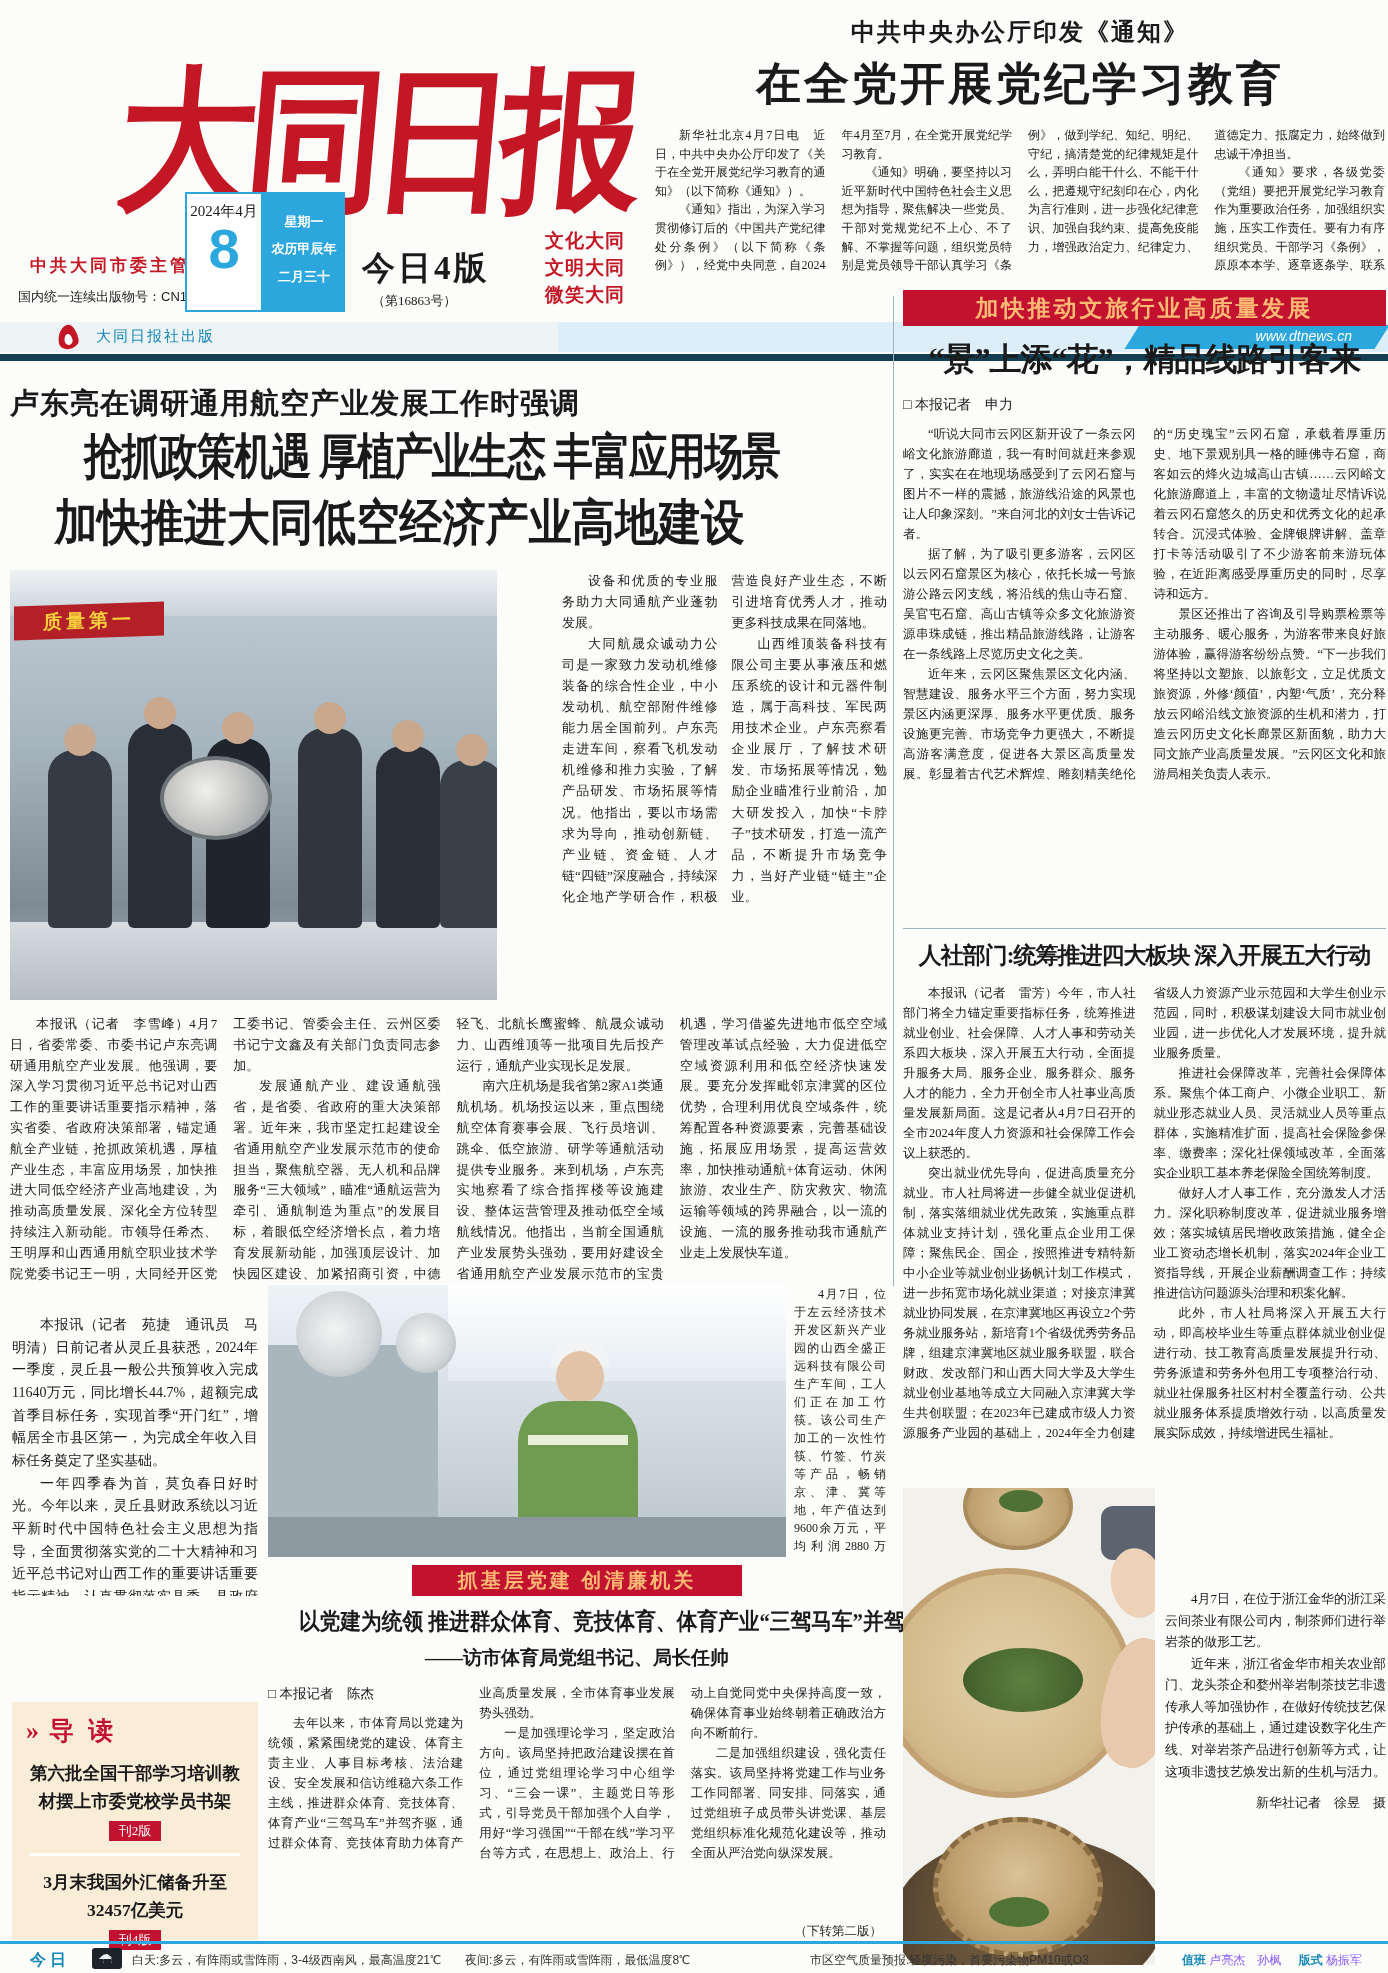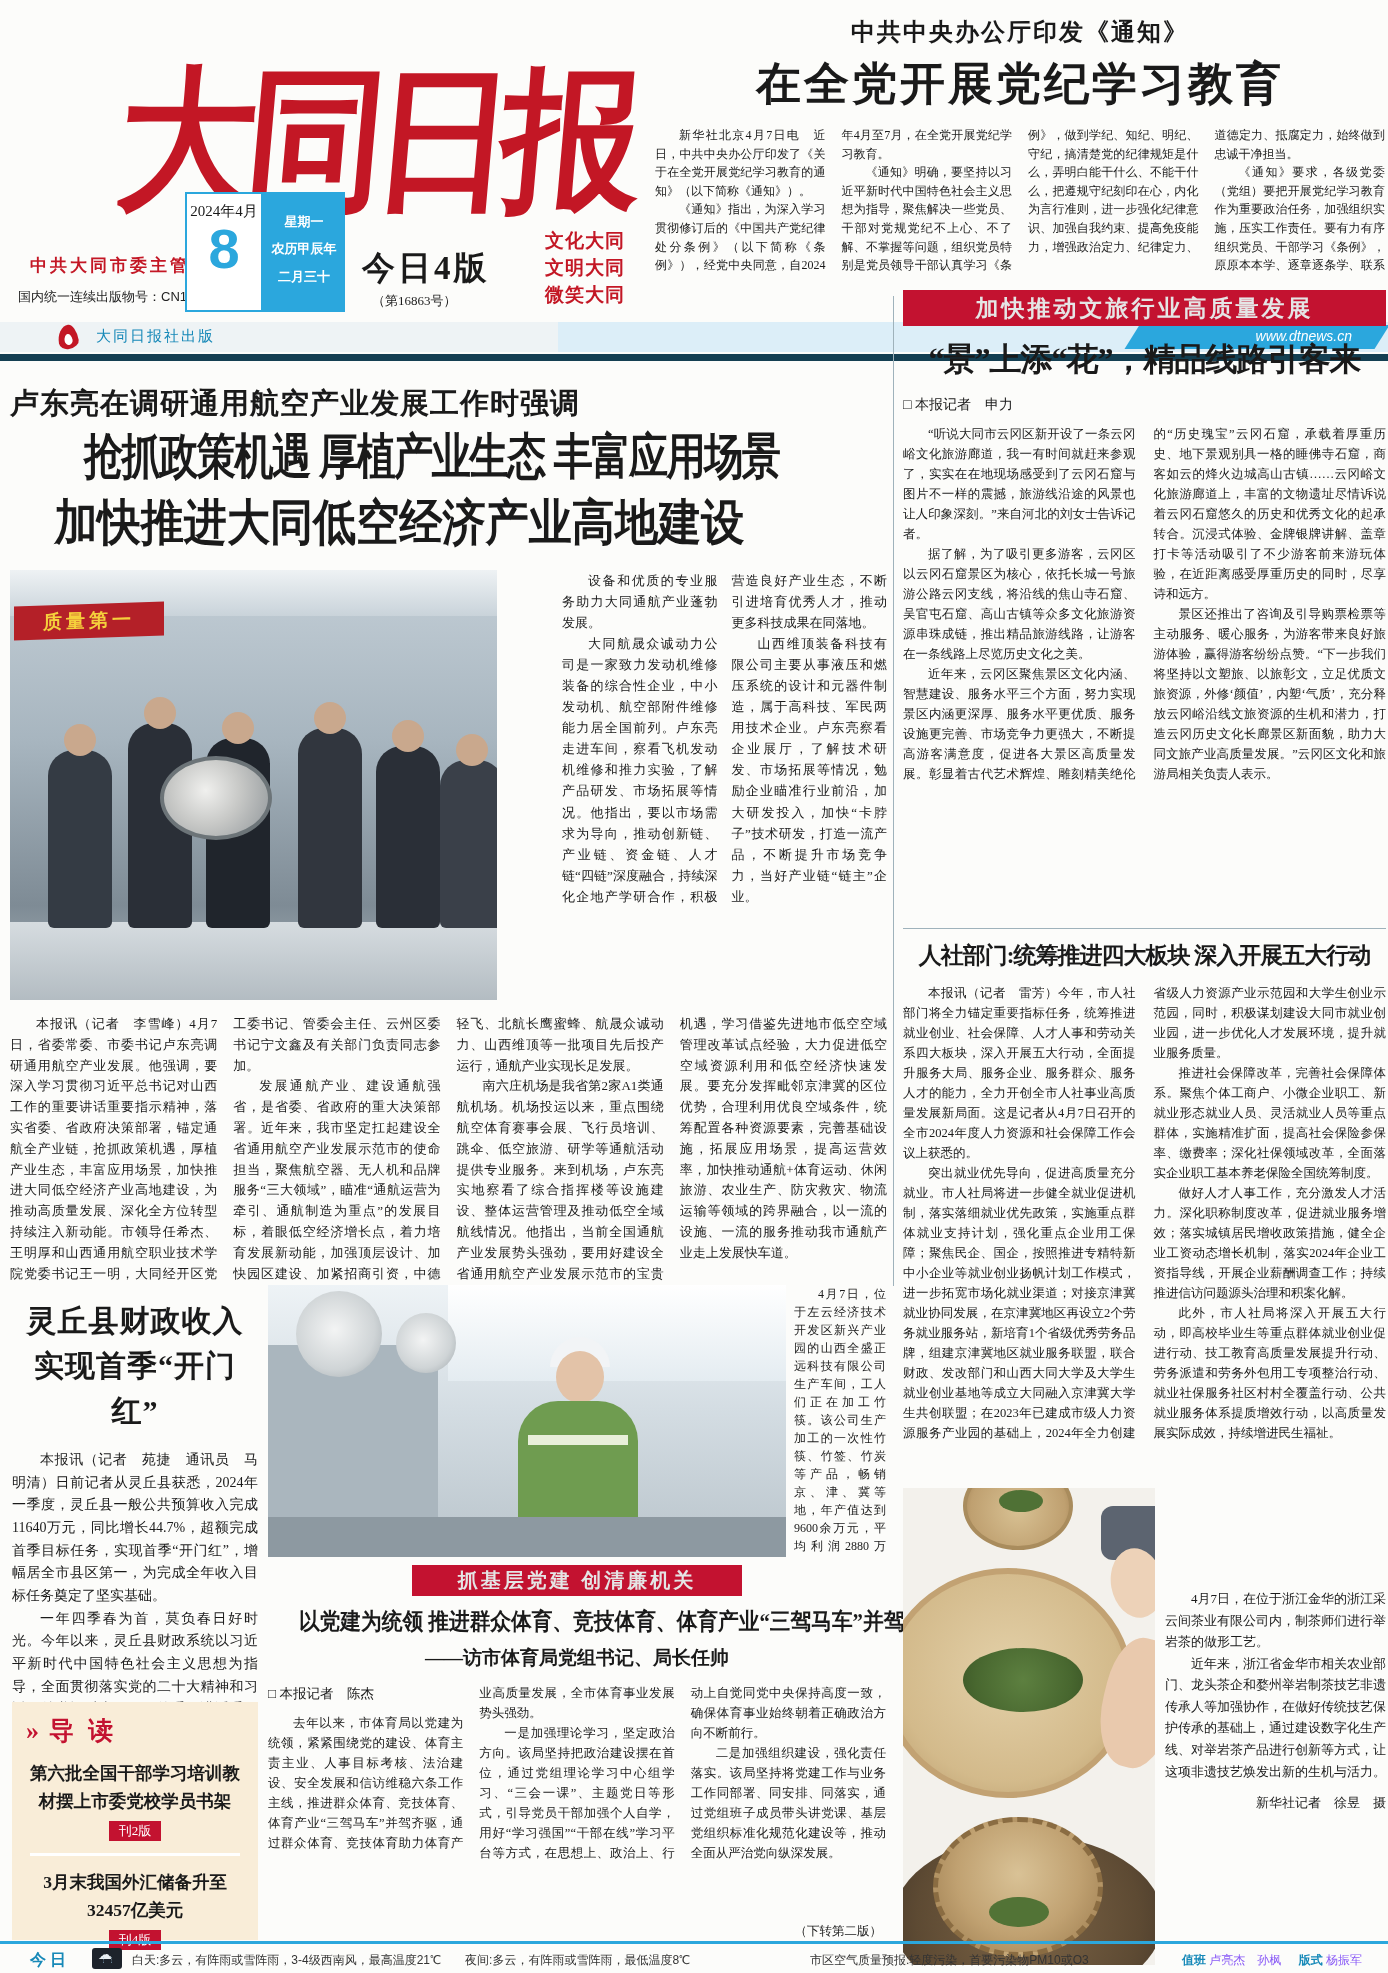--- a/index.html
+++ b/index.html
@@ -83,21 +83,21 @@
   .lead-vcaption p { text-indent:0; }
   .lead-side { position:absolute; left:552px; top:202px; width:325px; height:430px;
                column-count:2; column-gap:14px; font-size:13px; line-height:1.62; overflow:hidden; text-align:justify; }
   .lead-body { position:absolute; left:0; top:646px; width:877px; height:274px;
                column-count:4; column-gap:16px; font-size:13px; line-height:1.6; overflow:hidden; text-align:justify; }
 
   .vdiv { width:1px; background:#9fb2bb; }
 
   
   .wenlv { left:903px; top:290px; width:483px; }
-  .red-banner { background:#c31230; color:#e5e5e5; text-align:center; font-weight:bold;
+  .red-banner { background:#c31230; color:#fdba74; text-align:center; font-weight:bold;
                 font-family:"Liberation Sans",sans-serif; }
   .wl-banner { height:36px; font-size:23px; line-height:36px; letter-spacing:3px; }
   .wl-headline { margin-top:12px; text-align:center; font-size:32px; font-weight:900; letter-spacing:-1px; white-space:nowrap; }
   .byline { margin-top:14px; font-size:14px; }
   .wl-body { margin-top:10px; height:478px; column-count:2; column-gap:18px;
              font-size:12.5px; line-height:1.6; overflow:hidden; text-align:justify; }
   .hdiv { height:1px; background:#9fb2bb; }
 
   
   .renshe { left:903px; top:940px; width:483px; }
@@ -285,24 +285,20 @@
     <div class="rs-body">
       <p>本报讯（记者　雷芳）今年，市人社部门将全力锚定重要指标任务，统筹推进就业创业、社会保障、人才人事和劳动关系四大板块，深入开展五大行动，全面提升服务大局、服务企业、服务群众、服务人才的能力，全力开创全市人社事业高质量发展新局面。这是记者从4月7日召开的全市2024年度人力资源和社会保障工作会议上获悉的。</p>
       <p>突出就业优先导向，促进高质量充分就业。市人社局将进一步健全就业促进机制，落实落细就业优先政策，实施重点群体就业支持计划，强化重点企业用工保障；聚焦民企、国企，按照推进专精特新中小企业等就业创业扬帆计划工作模式，进一步拓宽市场化就业渠道；对接京津冀就业协同发展，在京津冀地区再设立2个劳务就业服务站，新培育1个省级优秀劳务品牌，组建京津冀地区就业服务联盟，联合财政、发改部门和山西大同大学及大学生就业创业基地等成立大同融入京津冀大学生共创联盟；在2023年已建成市级人力资源服务产业园的基础上，2024年全力创建省级人力资源产业示范园和大学生创业示范园，同时，积极谋划建设大同市就业创业园，进一步优化人才发展环境，提升就业服务质量。</p>
       <p>推进社会保障改革，完善社会保障体系。聚焦个体工商户、小微企业职工、新就业形态就业人员、灵活就业人员等重点群体，实施精准扩面，提高社会保险参保率、缴费率；深化社保领域改革，全面落实企业职工基本养老保险全国统筹制度。</p>
       <p>做好人才人事工作，充分激发人才活力。深化职称制度改革，促进就业服务增效；落实城镇居民增收政策措施，健全企业工资动态增长机制，落实2024年企业工资指导线，开展企业薪酬调查工作；持续推进信访问题源头治理和积案化解。</p>
       <p>此外，市人社局将深入开展五大行动，即高校毕业生等重点群体就业创业促进行动、技工教育高质量发展提升行动、劳务派遣和劳务外包用工专项整治行动、就业社保服务社区村村全覆盖行动、公共就业服务体系提质增效行动，以高质量发展实际成效，持续增进民生福祉。</p>
     </div>
   </div>
 
   <div class="abs lingqiu">
-    <div class="lq-headline">
-      <div>灵丘县财政收入</div>
-      <div>实现首季“开门红”</div>
-    </div>
     <div class="lq-body">
       <p>本报讯（记者　苑捷　通讯员　马明清）日前记者从灵丘县获悉，2024年一季度，灵丘县一般公共预算收入完成11640万元，同比增长44.7%，超额完成首季目标任务，实现首季“开门红”，增幅居全市县区第一，为完成全年收入目标任务奠定了坚实基础。</p>
       <p>一年四季春为首，莫负春日好时光。今年以来，灵丘县财政系统以习近平新时代中国特色社会主义思想为指导，全面贯彻落实党的二十大精神和习近平总书记对山西工作的重要讲话重要指示精神，认真贯彻落实县委、县政府决策部署，紧盯财政收入预期目标，及时召开收入分析调度会，协调相关税费执行部门加强税费监管，全力组织财政收入。</p>
 
     </div>
   </div>
 
   <div class="abs daodu">
     <div class="dd-label"><span class="dd-chev">»</span><span>导 读</span></div>
     <div class="dd-item">第六批全国干部学习培训教材摆上市委党校学员书架</div>

